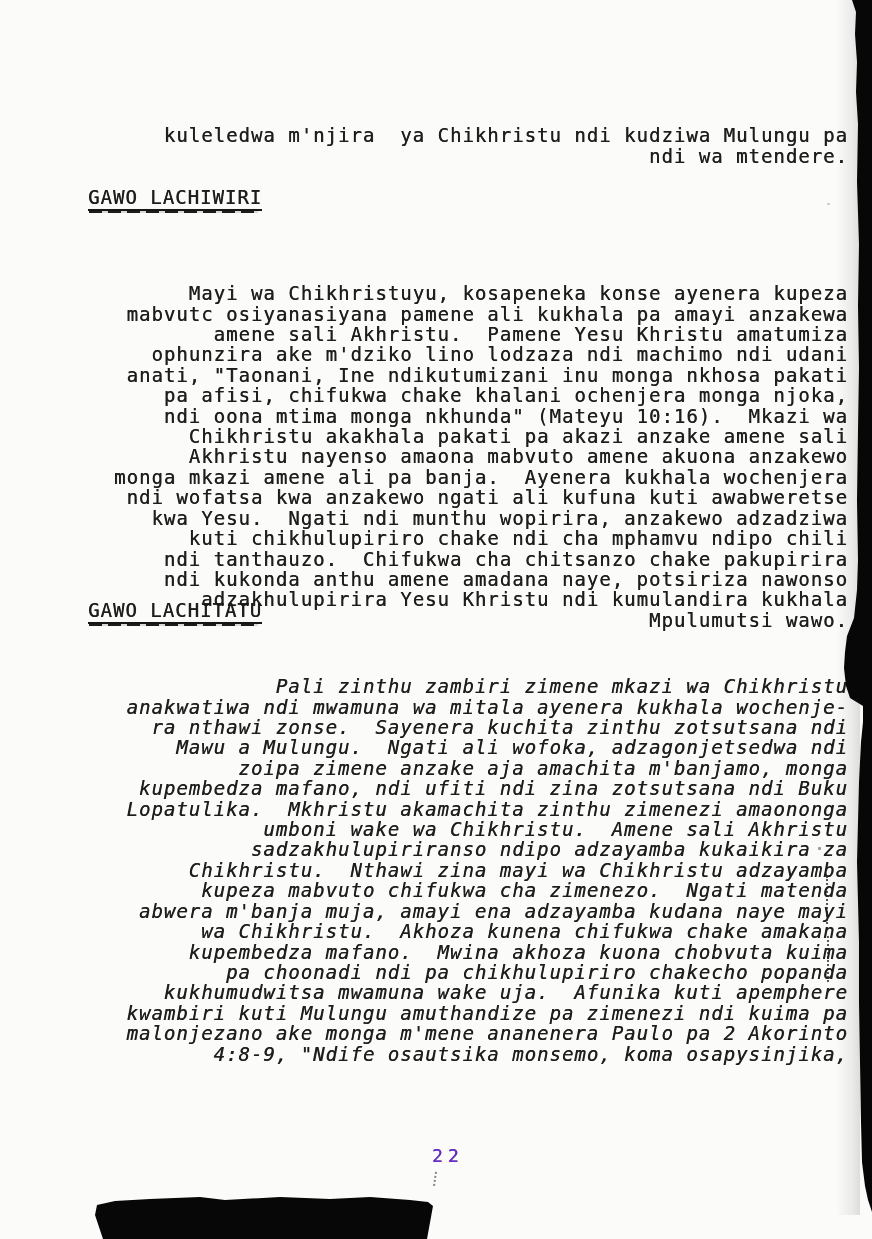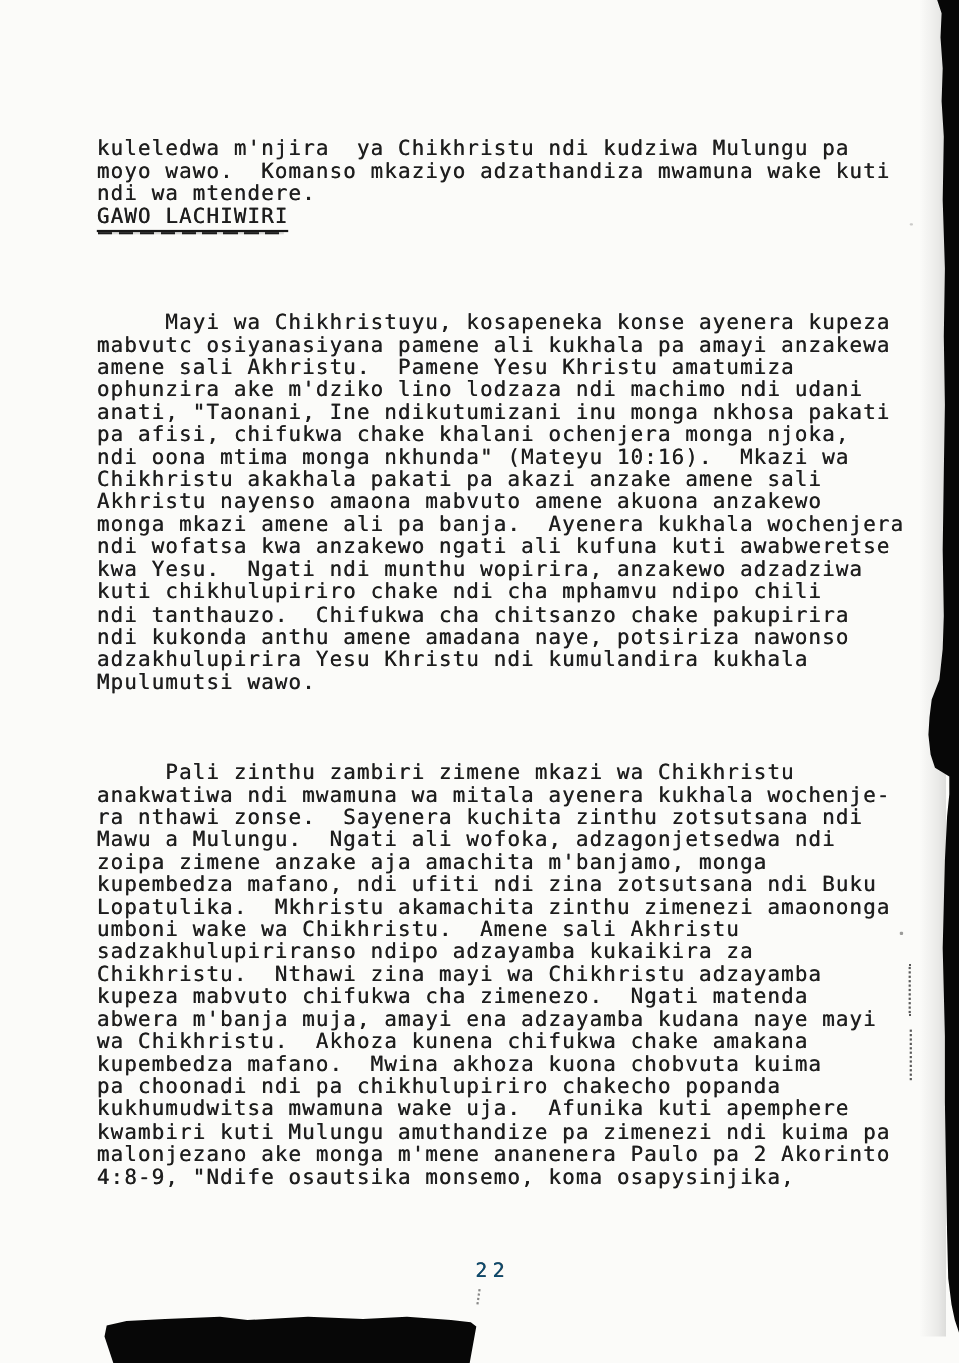--- a/index.html
+++ b/index.html
@@ -9,42 +9,42 @@
     font-family:"DejaVu Sans Mono","Liberation Mono",monospace;
     color:#1d1d1d;
   }
   .page{position:absolute;inset:0;}
   .textcol{
     position:absolute;left:88px;width:760px;
     font-size:19px;line-height:20.4px;letter-spacing:1px;
     text-shadow:0.35px 0 0 rgba(20,20,20,.85);
     white-space:pre;
   }
-  .para .line{white-space:pre;}
+  .para .line{white-space:pre;text-align:right;}
   .heading{
     position:absolute;left:88px;
     font-size:19px;letter-spacing:1px;
     text-shadow:0.4px 0 0 rgba(20,20,20,.9);
     display:inline-block;
     border-bottom:2px solid #161616;
     padding-bottom:1px;
     text-align:center;
   }
   .heading::after{
     content:"";position:absolute;left:1px;right:4px;bottom:-4px;height:2px;
     background:repeating-linear-gradient(90deg,#1c1c1c 0 13px,rgba(28,28,28,.15) 13px 19px);
   }
   #intro{top:64px;}
   #h1{top:186px;}
   #p1{top:222px;}
   #h2{top:599px;}
-  #p2{top:631px;}
+  #p2{top:615px;font-style:italic;}
   .pagenum{
     position:absolute;left:432px;top:1145px;
-    font-size:18px;letter-spacing:5px;color:#0c4a6e;
+    font-size:18px;letter-spacing:5px;color:#6d28d9;
     text-shadow:0.3px 0 0 rgba(20,20,20,.8);
   }
   .smudge{
     position:absolute;left:434px;top:1172px;width:2px;height:14px;
     border-left:2px dotted rgba(40,40,40,.55);transform:rotate(8deg);
   }
   .edge-shadow{
     position:absolute;top:0;right:12px;width:24px;height:1215px;
     background:linear-gradient(90deg,rgba(0,0,0,0) 0%,rgba(0,0,0,.07) 70%,rgba(0,0,0,.12) 100%);
   }
@@ -63,28 +63,29 @@
 </style>
 </head>
 <body>
 
 <div class="page">
 
   <div class="edge-shadow"></div>
 
   <div id="intro" class="textcol para">
     
-  <div class="line">kuleledwa m'njira  ya Chikhristu ndi kudziwa Mulungu pa</div><div class="line">moyo wawo.  Komanso mkaziyo adzathandiza mwamuna wake kuti</div><div class="line">ndi wa mtendere.</div></div>
+  <div class="line">kuleledwa m'njira  ya Chikhristu ndi kudziwa Mulungu pa</div><div class="line">ndi wa mtendere.</div></div>
 
   <div id="h1" class="heading">GAWO LACHIWIRI</div>
 
   <div id="p1" class="textcol para">
     
   <div class="line">     Mayi wa Chikhristuyu, kosapeneka konse ayenera kupeza</div><div class="line">mabvutc osiyanasiyana pamene ali kukhala pa amayi anzakewa</div><div class="line">amene sali Akhristu.  Pamene Yesu Khristu amatumiza</div><div class="line">ophunzira ake m'dziko lino lodzaza ndi machimo ndi udani</div><div class="line">anati, "Taonani, Ine ndikutumizani inu monga nkhosa pakati</div><div class="line">pa afisi, chifukwa chake khalani ochenjera monga njoka,</div><div class="line">ndi oona mtima monga nkhunda" (Mateyu 10:16).  Mkazi wa</div><div class="line">Chikhristu akakhala pakati pa akazi anzake amene sali</div><div class="line">Akhristu nayenso amaona mabvuto amene akuona anzakewo</div><div class="line">monga mkazi amene ali pa banja.  Ayenera kukhala wochenjera</div><div class="line">ndi wofatsa kwa anzakewo ngati ali kufuna kuti awabweretse</div><div class="line">kwa Yesu.  Ngati ndi munthu wopirira, anzakewo adzadziwa</div><div class="line">kuti chikhulupiriro chake ndi cha mphamvu ndipo chili</div><div class="line">ndi tanthauzo.  Chifukwa cha chitsanzo chake pakupirira</div><div class="line">ndi kukonda anthu amene amadana naye, potsiriza nawonso</div><div class="line">adzakhulupirira Yesu Khristu ndi kumulandira kukhala</div><div class="line">Mpulumutsi wawo.</div></div>
 
+  <div id="h2" class="heading">GAWO LACHITATU</div>
 
   <div id="p2" class="textcol para">
     
   <div class="line">     Pali zinthu zambiri zimene mkazi wa Chikhristu</div><div class="line">anakwatiwa ndi mwamuna wa mitala ayenera kukhala wochenje-</div><div class="line">ra nthawi zonse.  Sayenera kuchita zinthu zotsutsana ndi</div><div class="line">Mawu a Mulungu.  Ngati ali wofoka, adzagonjetsedwa ndi</div><div class="line">zoipa zimene anzake aja amachita m'banjamo, monga</div><div class="line">kupembedza mafano, ndi ufiti ndi zina zotsutsana ndi Buku</div><div class="line">Lopatulika.  Mkhristu akamachita zinthu zimenezi amaononga</div><div class="line">umboni wake wa Chikhristu.  Amene sali Akhristu</div><div class="line">sadzakhulupiriranso ndipo adzayamba kukaikira za</div><div class="line">Chikhristu.  Nthawi zina mayi wa Chikhristu adzayamba</div><div class="line">kupeza mabvuto chifukwa cha zimenezo.  Ngati matenda</div><div class="line">abwera m'banja muja, amayi ena adzayamba kudana naye mayi</div><div class="line">wa Chikhristu.  Akhoza kunena chifukwa chake amakana</div><div class="line">kupembedza mafano.  Mwina akhoza kuona chobvuta kuima</div><div class="line">pa choonadi ndi pa chikhulupiriro chakecho popanda</div><div class="line">kukhumudwitsa mwamuna wake uja.  Afunika kuti apemphere</div><div class="line">kwambiri kuti Mulungu amuthandize pa zimenezi ndi kuima pa</div><div class="line">malonjezano ake monga m'mene ananenera Paulo pa 2 Akorinto</div><div class="line">4:8-9, "Ndife osautsika monsemo, koma osapysinjika,</div></div>
 
   <div class="pagenum">22</div>
 
   <div class="smudge"></div>
 
   <svg id="strip-right" class="artifact-svg" width="34" height="1239">

